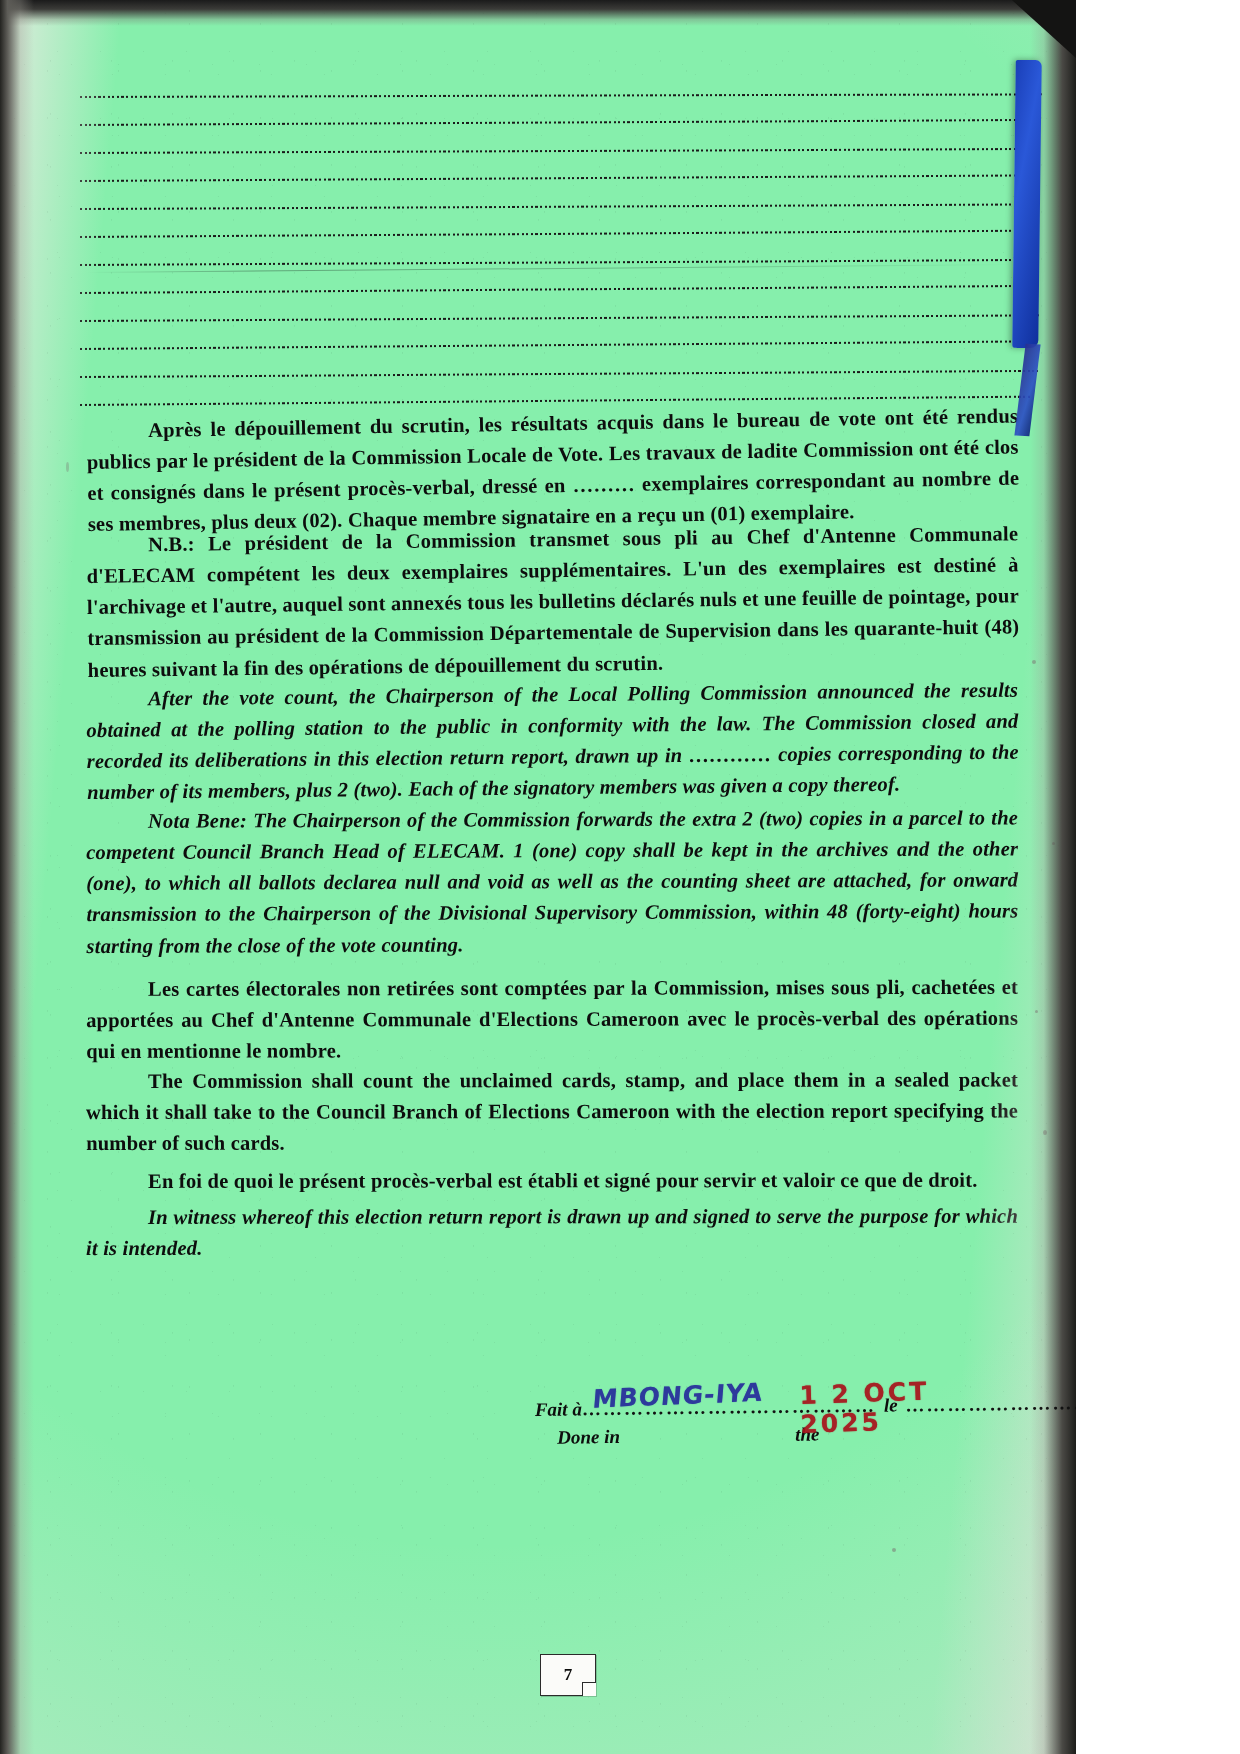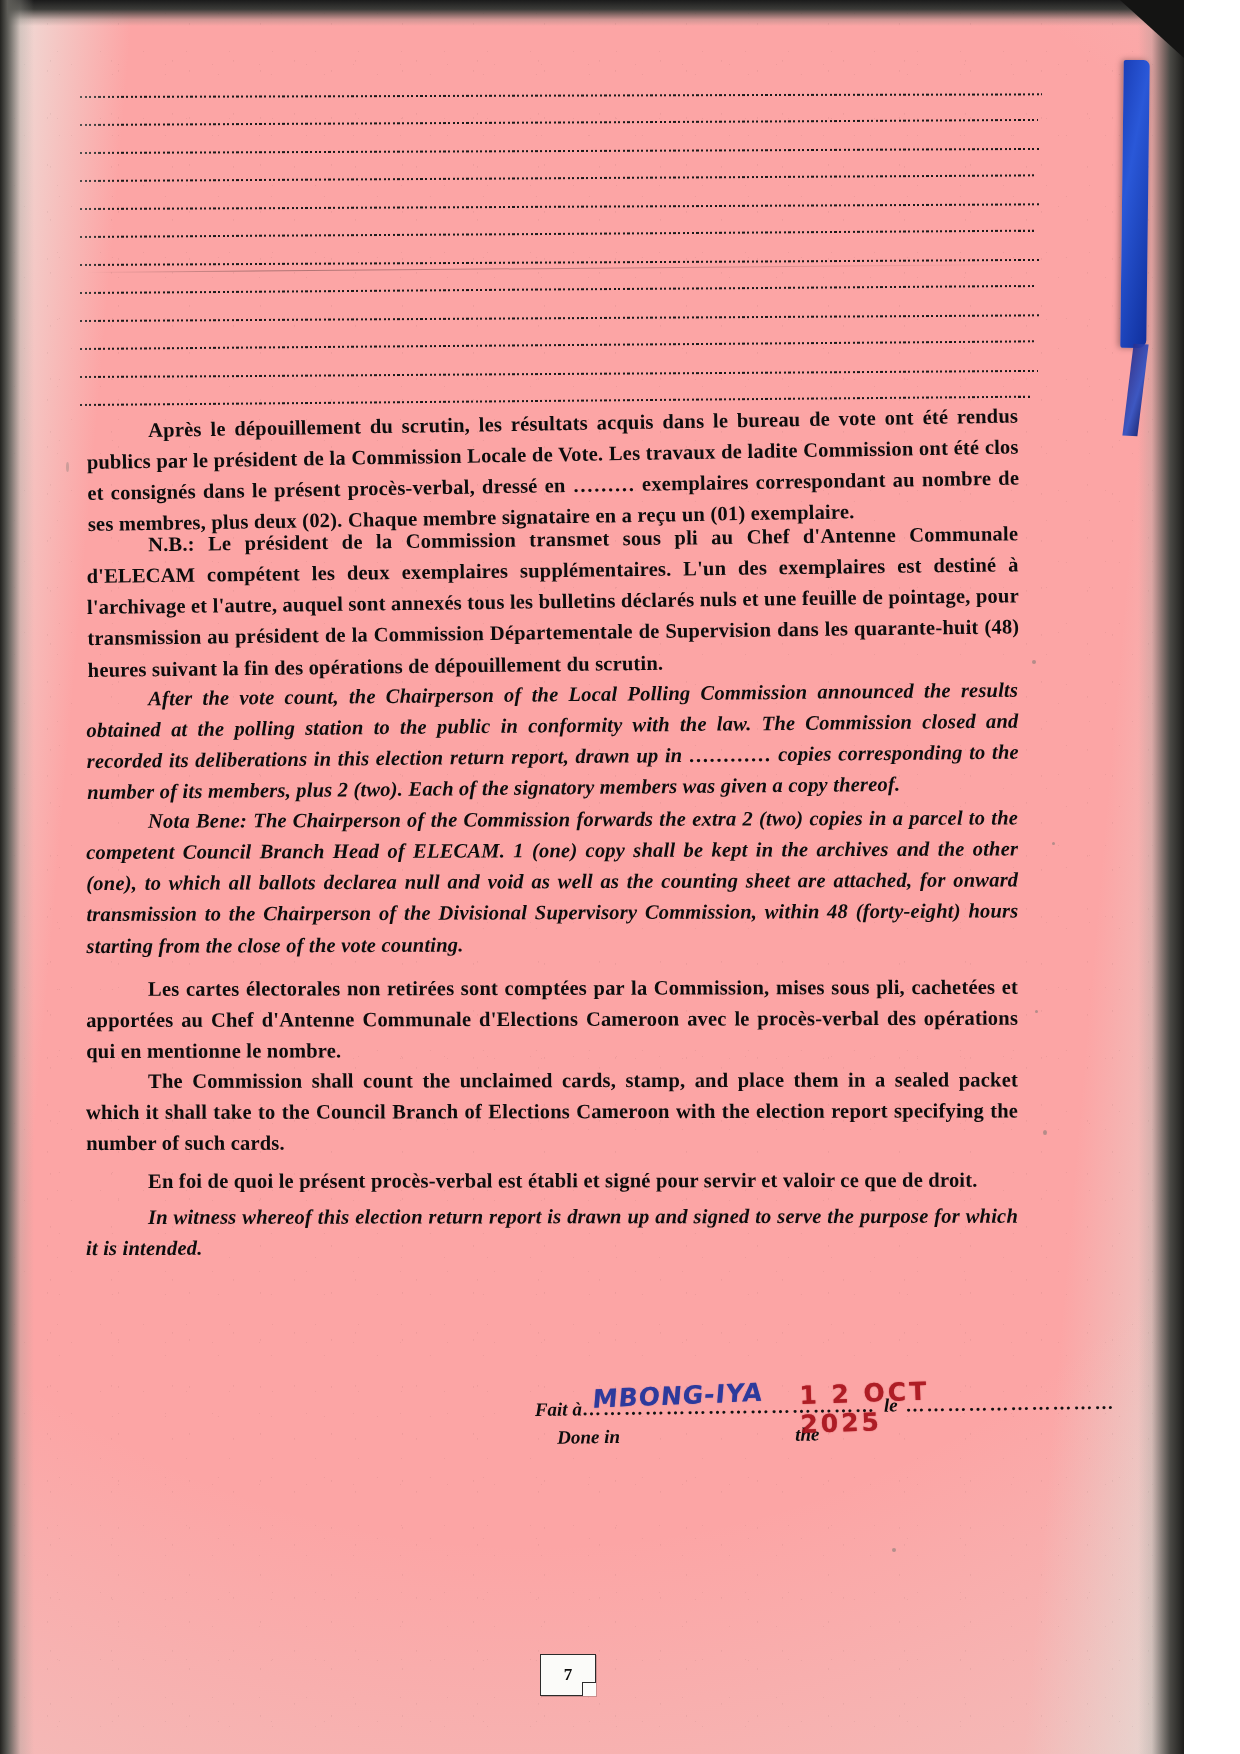--- a/index.html
+++ b/index.html
@@ -6,23 +6,23 @@
 
   html, body {
     width: 1240px;
     height: 1754px;
     background: #ffffff;
     overflow: hidden;
   }
 
   #page {
     position: relative;
-    width: 1184px;
+    width: 1076px;
     height: 1754px;
-    background: #fca5a5;
+    background: #86efac;
     font-family: "Liberation Serif", "DejaVu Serif", serif;
     color: #0d0d0d;
     overflow: hidden;
   }
 
   
   .scan-tint {
     position: absolute; inset: 0;
     background:
       radial-gradient(ellipse 120% 80% at 45% 40%, rgba(255,255,255,0) 0%, rgba(255,255,255,0) 60%, rgba(228,226,220,0.55) 100%),

